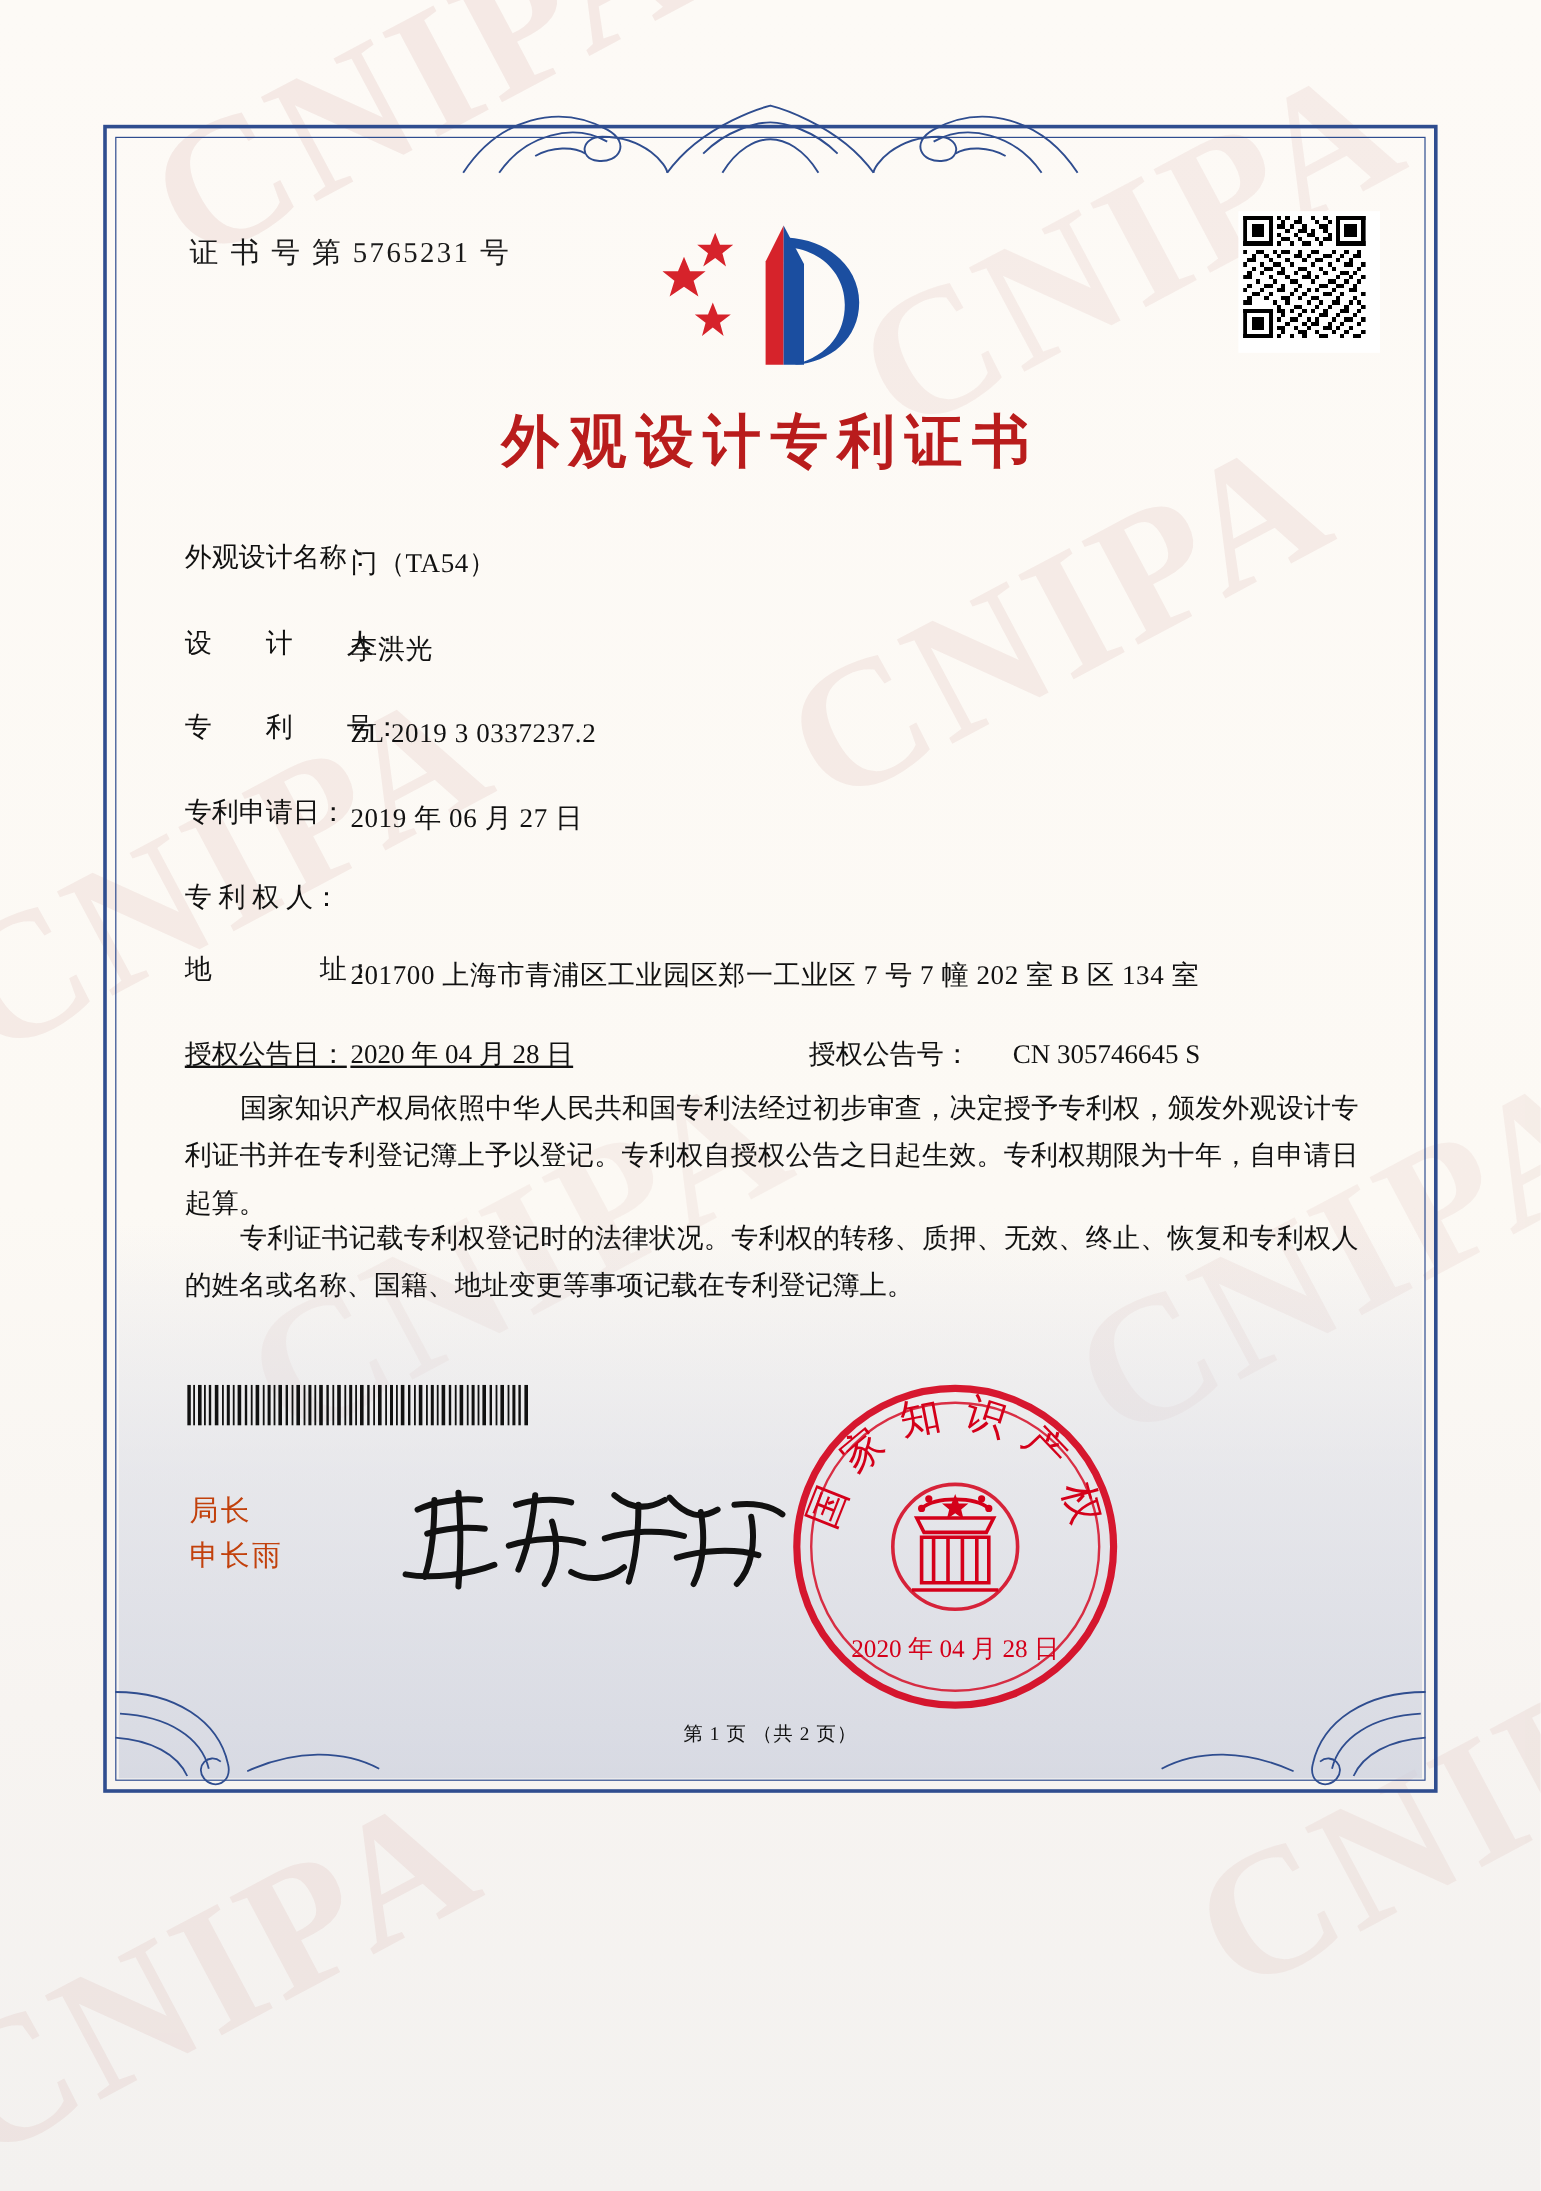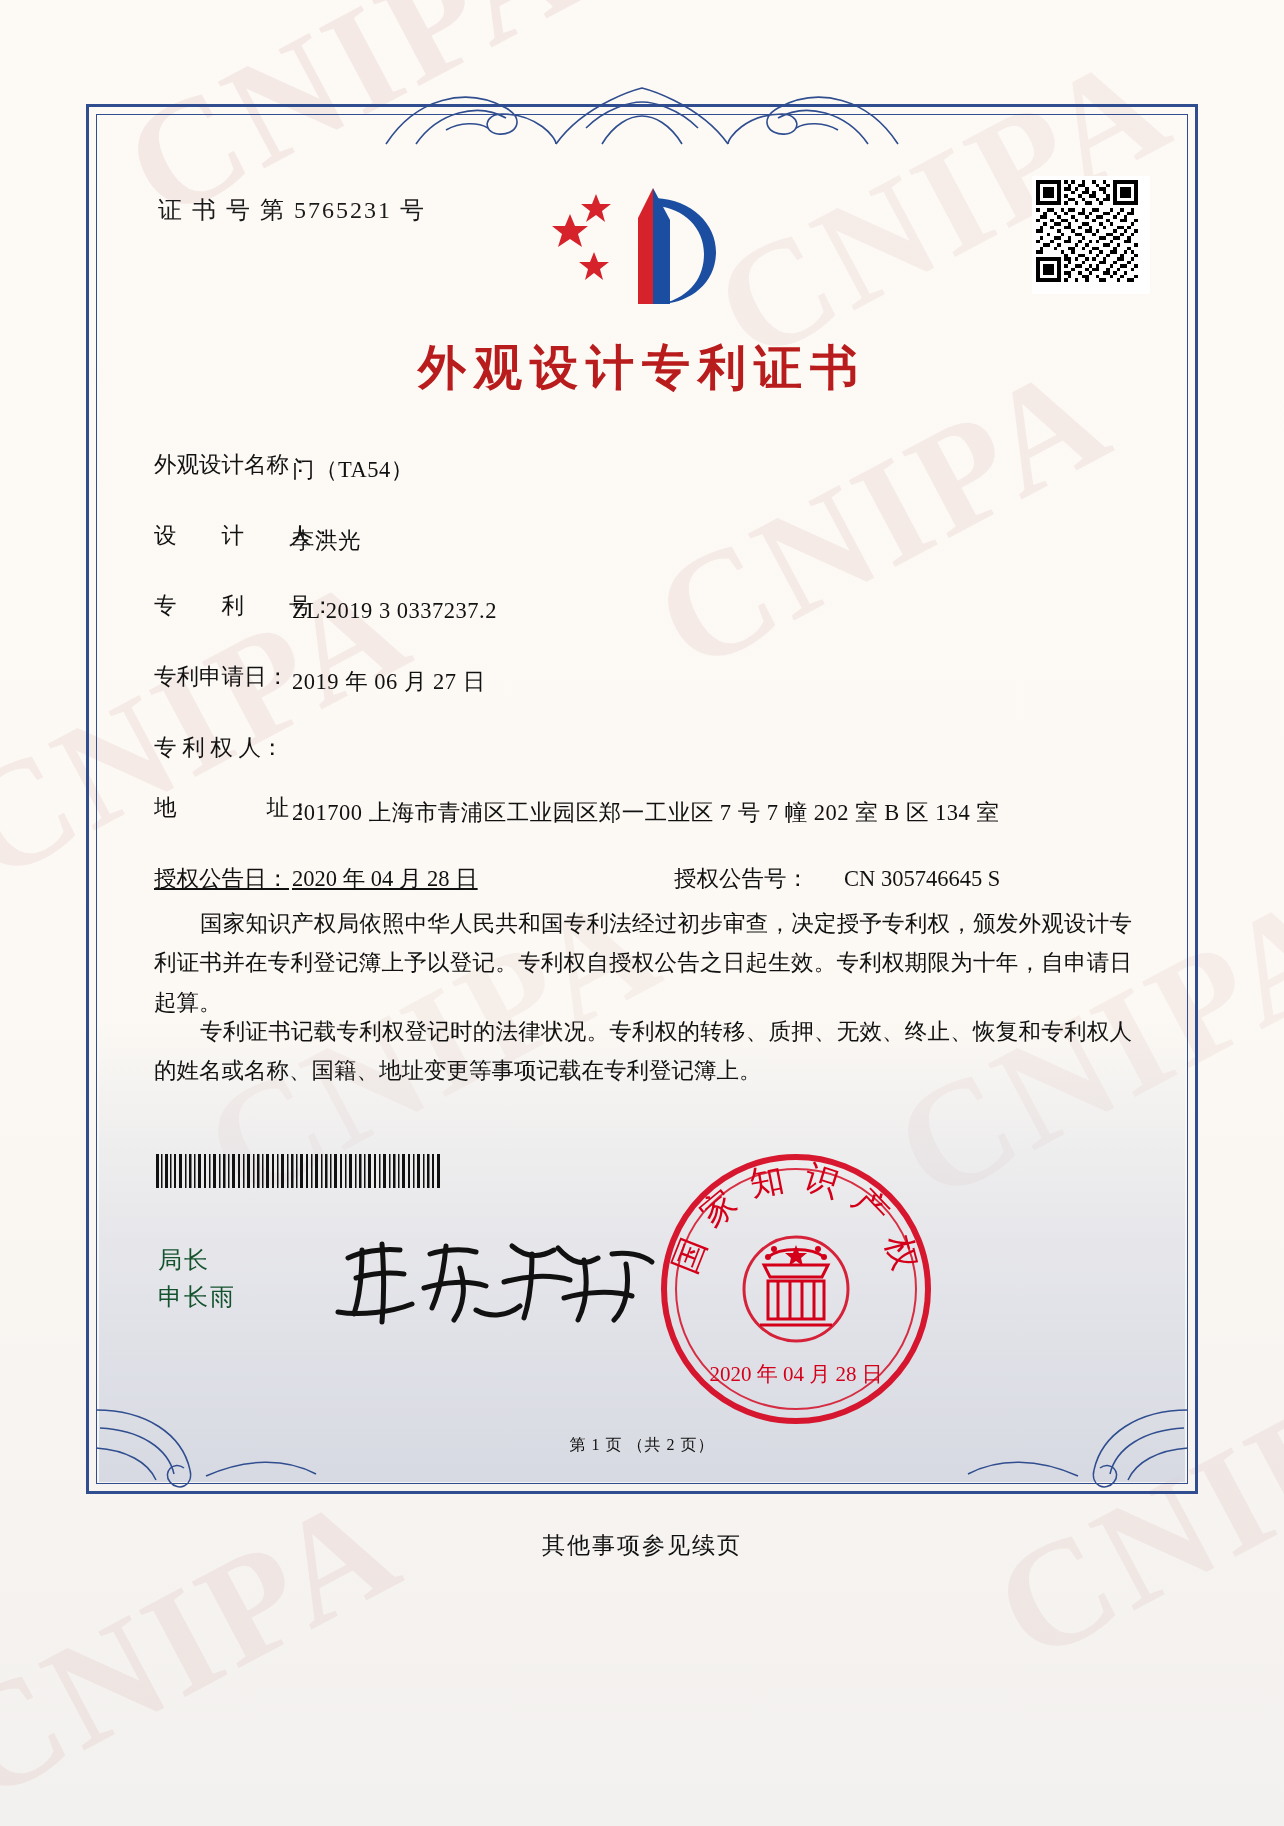--- a/index.html
+++ b/index.html
@@ -163,21 +163,21 @@
     height: 34px;
     width: 300px;
   }
 
   .sig-block {
     position: absolute;
     left: 62px;
     top: 1128px;
     font-size: 24px;
     line-height: 1.55;
-    color: #14532d;
+    color: #c2410c;
     letter-spacing: 2px;
   }
   .signature {
     position: absolute;
     left: 230px;
     top: 1110px;
     width: 340px;
     height: 110px;
   }
 
@@ -639,14 +639,13 @@
           <circle cx="112" cy="108" r="3"></circle>
         <circle cx="162" cy="100" r="3"></circle>
           <circle cx="168" cy="108" r="3"></circle>
       </g>
       <text x="140" y="232" text-anchor="middle" font-family="Liberation Serif, serif" font-size="21" fill="#d4001a">2020 年 04 月 28 日</text>
     </svg>
 
     <div class="page-no">第 1 页 （共 2 页）</div>
   </div>
 
-  <div class="footer-note">其他事项参见续页</div>
 </div>
 
 </body></html>

